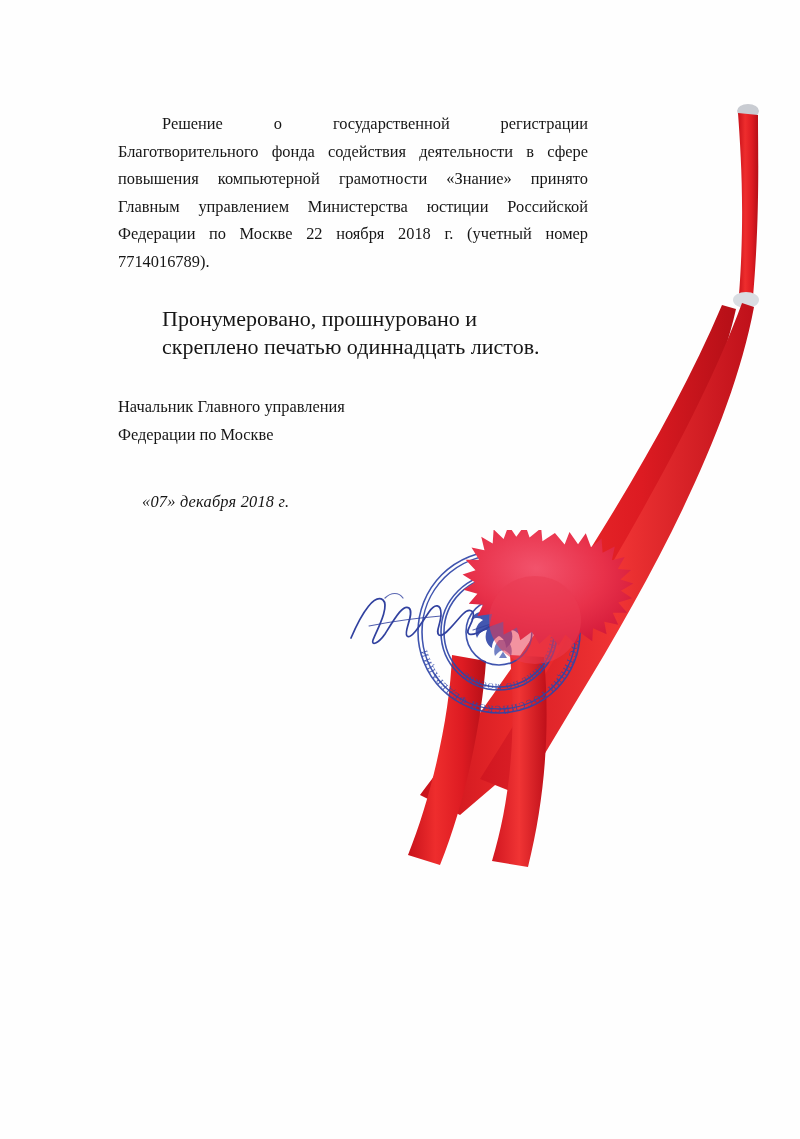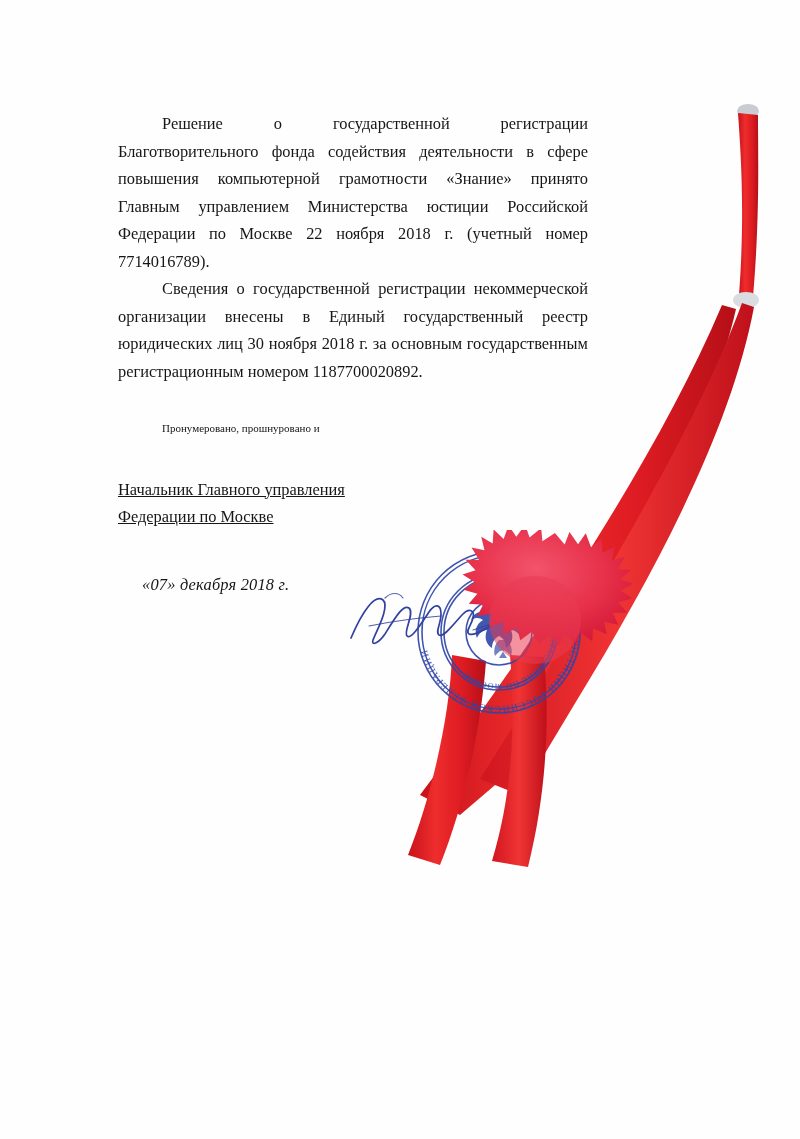--- a/index.html
+++ b/index.html
@@ -31,34 +31,34 @@
     line-height: 27.5px;
     margin: 0;
   }
   .para.indent {
     text-indent: 44px;
   }
   .para + .para { margin-top: 0; }
 
   .block-note {
     margin-top: 30px;
-    font-size: 11px;
+    font-size: 22px;
     line-height: 27.5px;
     text-align: left;
   }
   .block-note .l1 { text-indent: 44px; }
   .block-note .l2 { text-indent: 44px; }
 
   .signer {
     margin-top: 33px;
     font-size: 16.4px;
     line-height: 27.5px;
     width: 330px;
   }
-  .signer .sp { text-align: justify; text-justify: inter-word; margin:0;text-decoration:underline; }
+  .signer .sp { text-align: justify; text-justify: inter-word; margin:0; }
   .signer .sp.last { text-align: left; }
 
   .signature-row {
     margin-top: 46px;
     position: relative;
     font-size: 16.4px;
     padding-left: 130px;
     height: 30px;
   }
   .date-row {
@@ -119,24 +119,24 @@
 </style>
 </head>
 <body>
 
 <div id="page">
 
   <div class="doc-body">
 
     <p class="para indent">Решение о государственной регистрации Благотворительного фонда содействия деятельности в сфере повышения компьютерной грамотности «Знание» принято Главным управлением Министерства юстиции Российской Федерации по Москве 22 ноября 2018 г. (учетный номер 7714016789).</p>
 
-    <p class="para indent">Сведения о государственной регистрации некоммерческой организации внесены в Единый государственный реестр юридических лиц 30 ноября 2018 г. за основным государственным регистрационным номером 1187700020892.</p>
 
     <div class="block-note">
       <div class="l1">Пронумеровано, прошнуровано и</div>
+      <div class="l2">скреплено печатью одиннадцать листов.</div>
     </div>
 
     <div class="signer">
       <p class="sp">Начальник Главного управления</p>
       <p class="sp last">Федерации по Москве</p>
     </div>
 
 
     <div class="date-row">«07»  декабря  2018 г.</div>
   </div>

